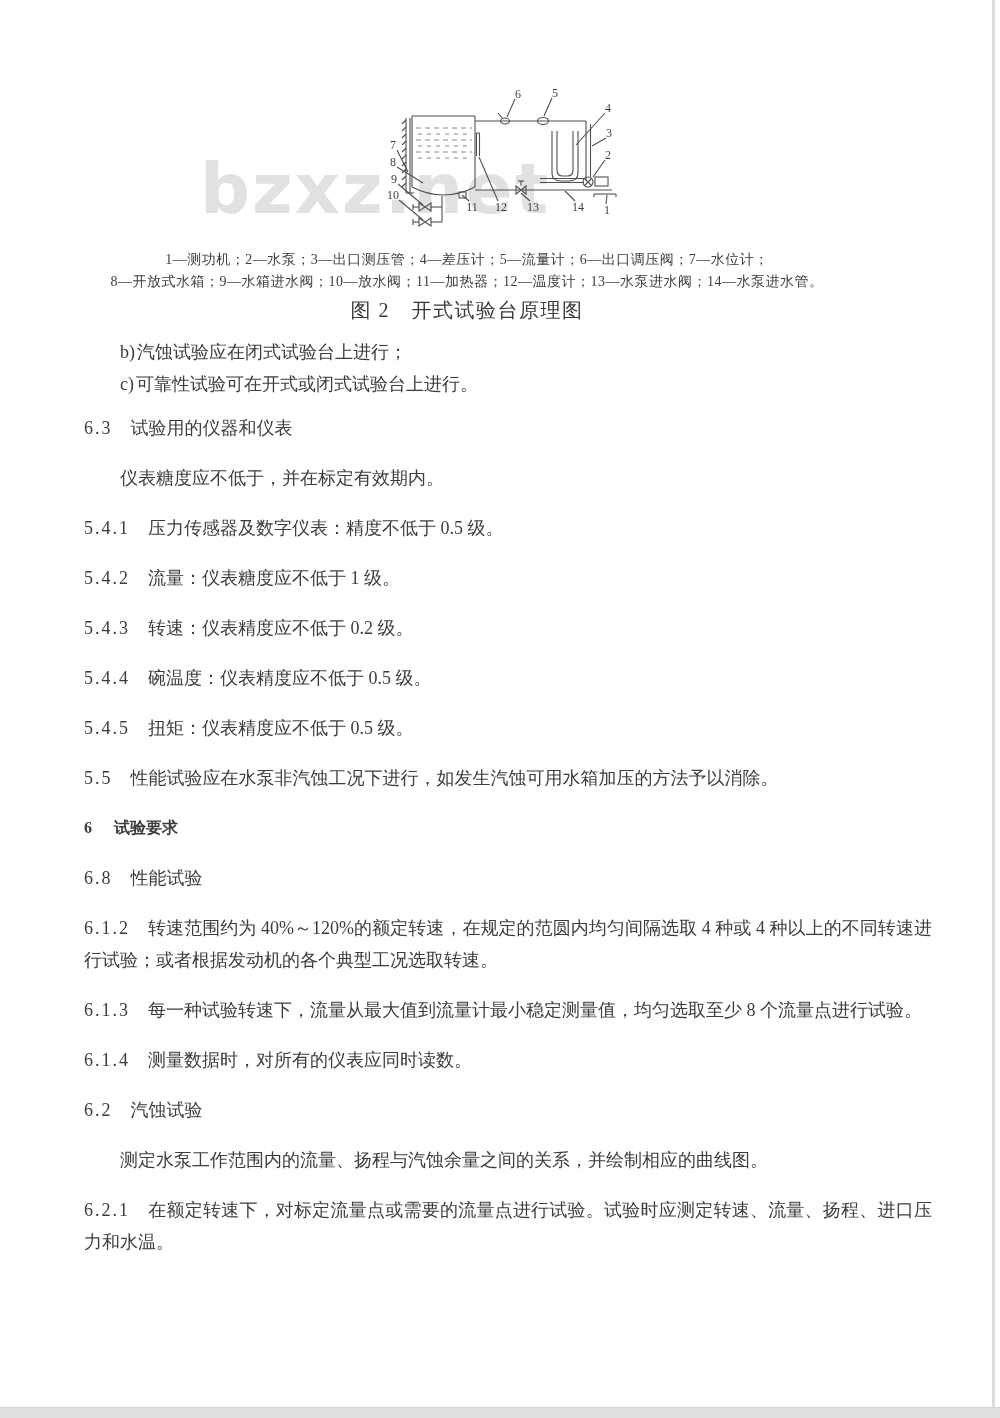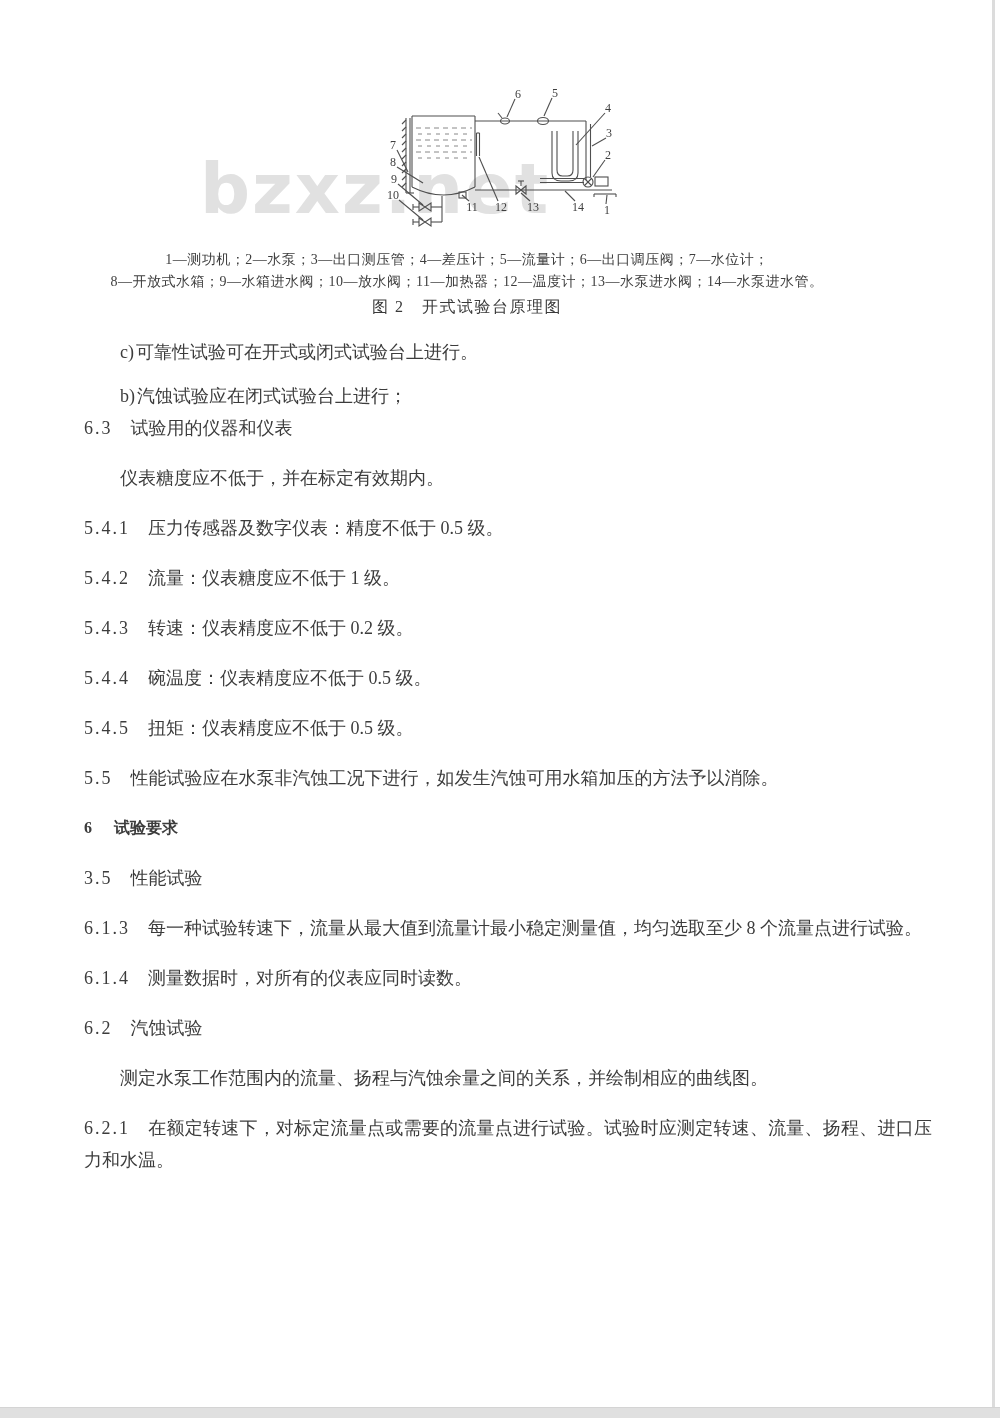--- a/index.html
+++ b/index.html
@@ -31,21 +31,21 @@
     fill:#3f3f3f;font-size:12px;stroke:none;
     font-family:"Liberation Serif", serif;
     text-anchor:middle;
   }
   
   .caption-block{
     position:absolute;left:0;top:249px;width:934px;
     text-align:center;color:#3d3d3d;z-index:2;
   }
   .caption-line{font-size:14px;line-height:22px;letter-spacing:0.5px;}
-  .figure-title{font-size:16px;letter-spacing:1.5px;margin-top:4px;color:#3a3a3a;}
+  .figure-title{font-size:20px;letter-spacing:1.5px;margin-top:4px;color:#3a3a3a;}
   
   .body-text{
     position:absolute;left:84px;top:336px;width:848px;
     font-size:18px;line-height:32px;color:#3c3c3c;z-index:2;
     text-align:justify;
   }
   .body-text p{margin:0 0 18px 0;}
   .body-text p.letter{margin-left:36px;}
   .body-text p.tight{margin-bottom:0;}
   .body-text p.after-letter{margin-bottom:12px;}
@@ -187,32 +187,33 @@
     </g>
   </svg>
 
   <div class="caption-block">
     <div class="caption-line">1—测功机；2—水泵；3—出口测压管；4—差压计；5—流量计；6—出口调压阀；7—水位计；</div>
     <div class="caption-line">8—开放式水箱；9—水箱进水阀；10—放水阀；11—加热器；12—温度计；13—水泵进水阀；14—水泵进水管。</div>
     <div class="figure-title">图 2　开式试验台原理图</div>
   </div>
 
   <div class="body-text">
+    <p class="letter tight"><span class="lab">b)</span><span>汽蚀试验应在闭式试验台上进行；</span></p>
     <p class="letter after-letter"><span class="lab">c)</span><span>可靠性试验可在开式或闭式试验台上进行。</span></p>
-    <p class="letter tight"><span class="lab">b)</span><span>汽蚀试验应在闭式试验台上进行；</span></p>
     <p><span class="num">6.3</span><span>试验用的仪器和仪表</span></p>
     <p class="indent"><span>仪表糖度应不低于，并在标定有效期内。</span></p>
     <p><span class="num">5.4.1</span><span>压力传感器及数字仪表：精度不低于 0.5 级。</span></p>
     <p><span class="num">5.4.2</span><span>流量：仪表糖度应不低于 1 级。</span></p>
     <p><span class="num">5.4.3</span><span>转速：仪表精度应不低于 0.2 级。</span></p>
     <p><span class="num">5.4.4</span><span>碗温度：仪表精度应不低于 0.5 级。</span></p>
     <p><span class="num">5.4.5</span><span>扭矩：仪表精度应不低于 0.5 级。</span></p>
     <p><span class="num">5.5</span><span>性能试验应在水泵非汽蚀工况下进行，如发生汽蚀可用水箱加压的方法予以消除。</span></p>
     <p class="heading"><span class="num">6</span><span>试验要求</span></p>
-    <p><span class="num">3.5</span><span>性能试验</span></p>
+    <p><span class="num">6.8</span><span>性能试验</span></p>
+    <p><span class="num">6.1.2</span><span>转速范围约为 40%～120%的额定转速，在规定的范圆内均匀间隔选取 4 种或 4 种以上的不同转速进行试验；或者根据发动机的各个典型工况选取转速。</span></p>
     <p><span class="num">6.1.3</span><span>每一种试验转速下，流量从最大值到流量计最小稳定测量值，均匀选取至少 8 个流量点进行试验。</span></p>
     <p><span class="num">6.1.4</span><span>测量数据时，对所有的仪表应同时读数。</span></p>
     <p><span class="num">6.2</span><span>汽蚀试验</span></p>
     <p class="indent"><span>测定水泵工作范围内的流量、扬程与汽蚀余量之间的关系，并绘制相应的曲线图。</span></p>
     <p><span class="num">6.2.1</span><span>在额定转速下，对标定流量点或需要的流量点进行试验。试验时应测定转速、流量、扬程、进口压力和水温。</span></p>
   </div>
 
   <div class="right-edge"></div>
   <div class="bottom-edge"></div>
 </div>

